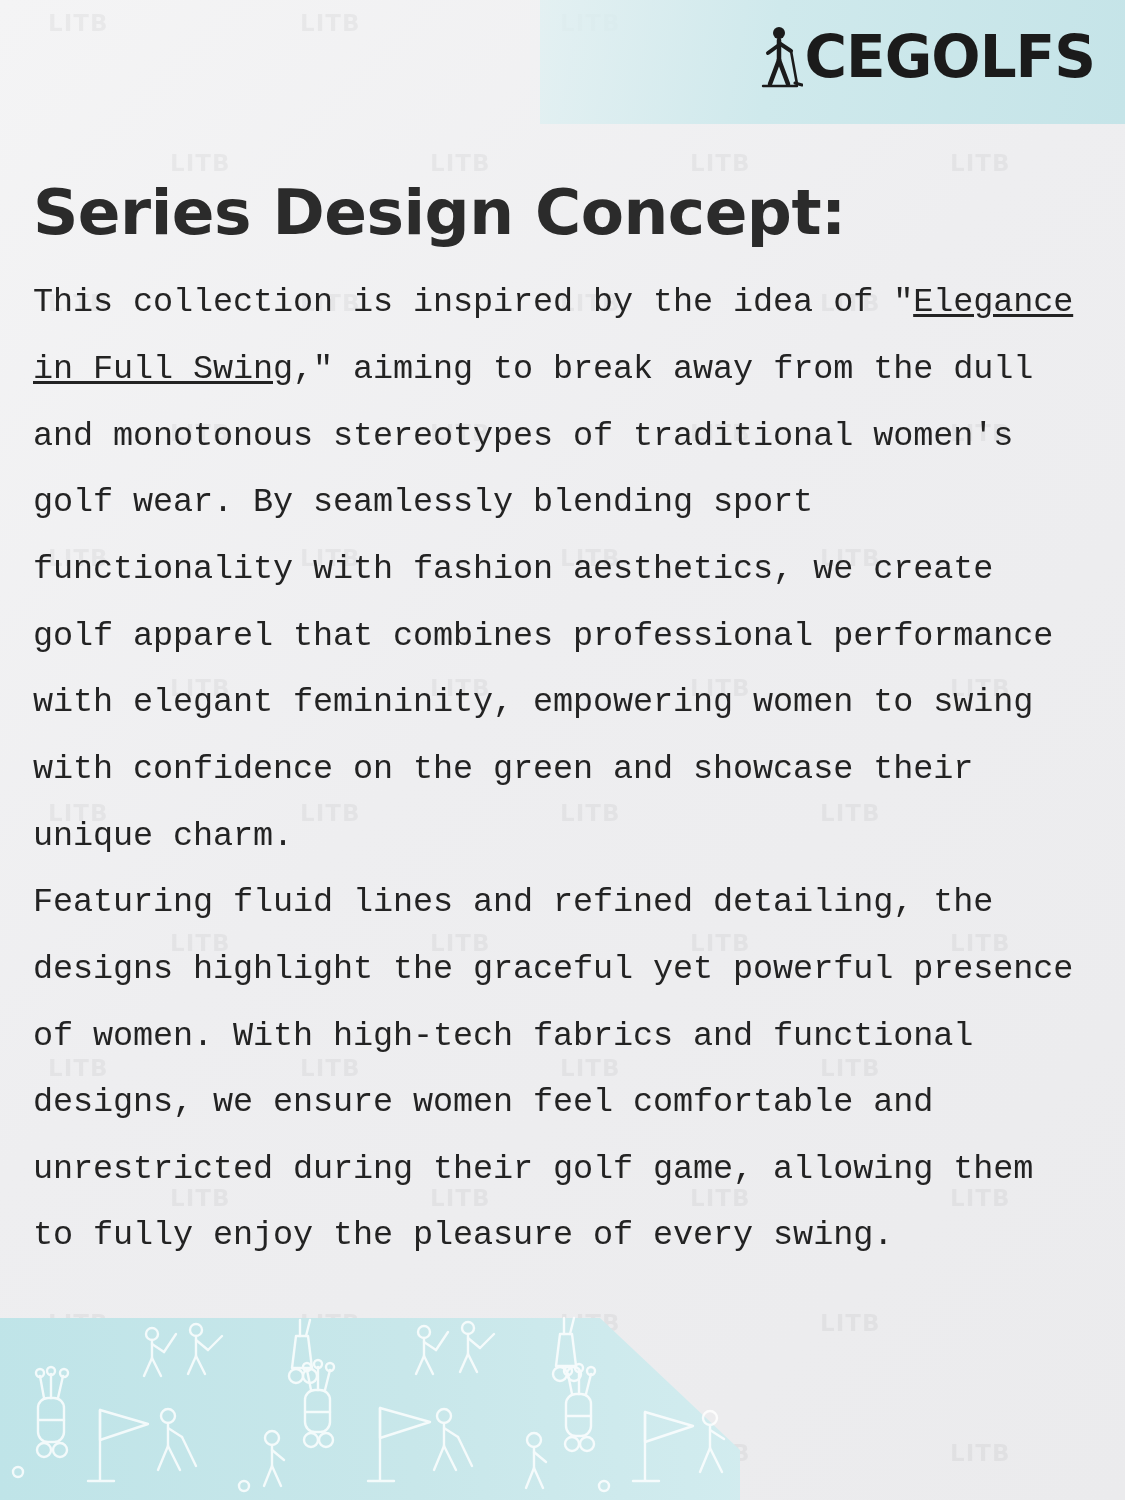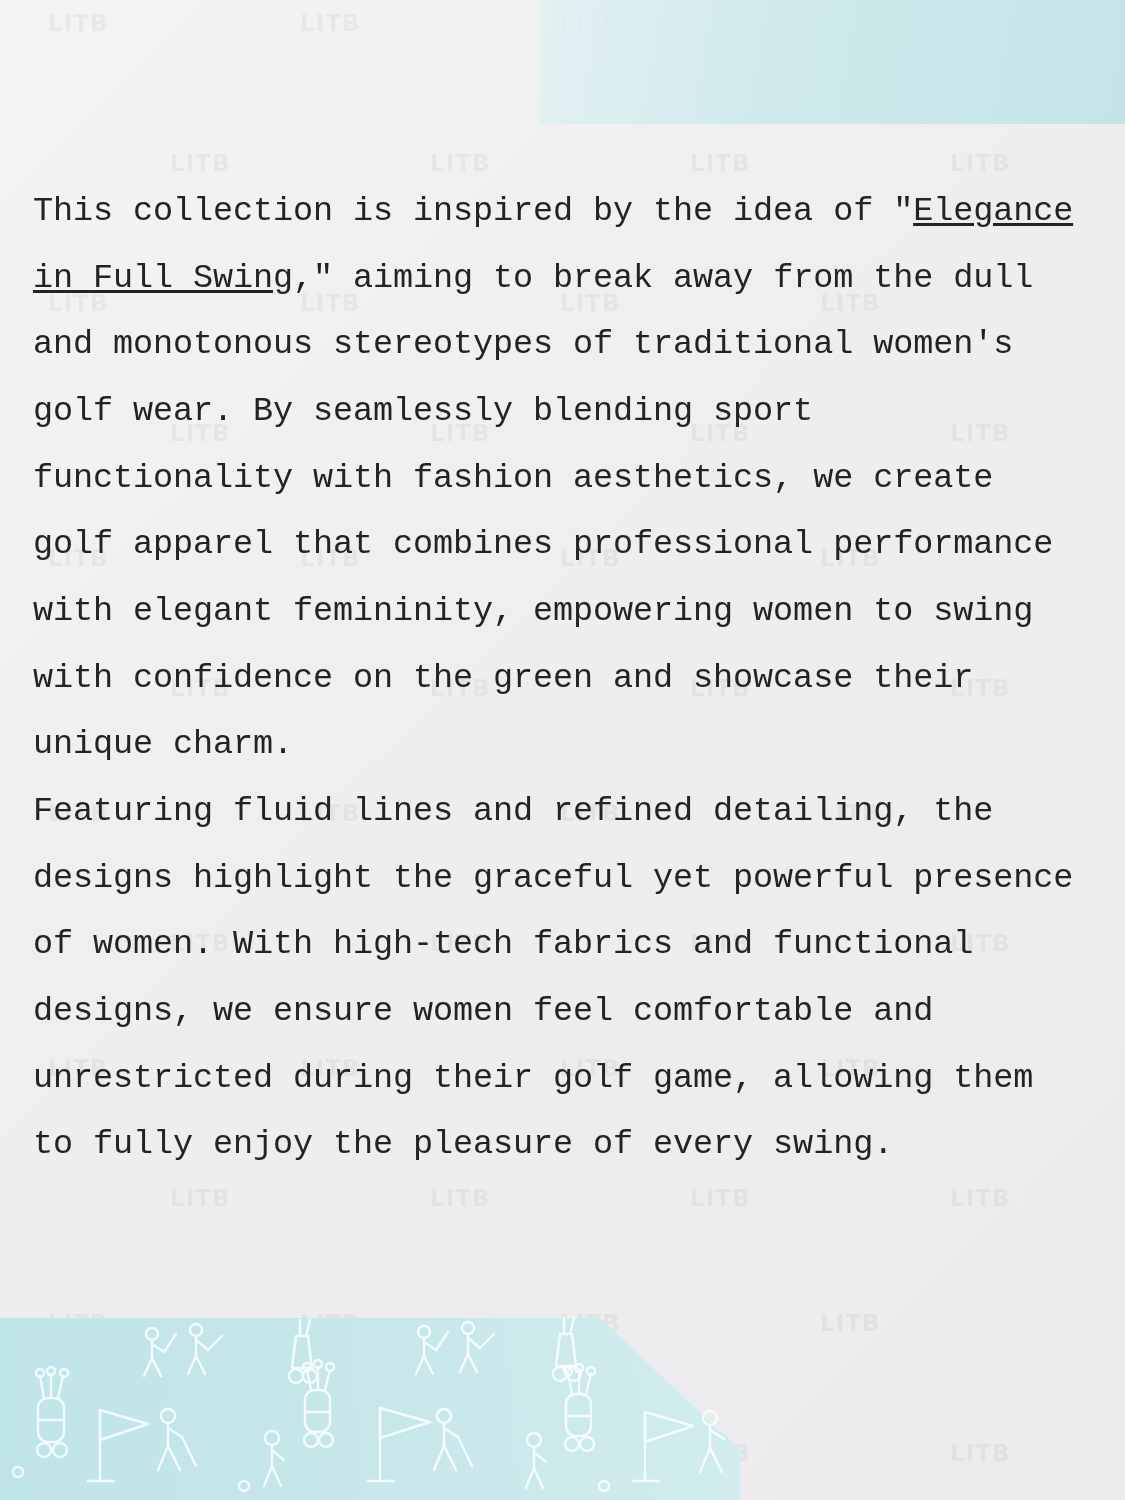--- a/index.html
+++ b/index.html
@@ -168,22 +168,37 @@
       <span class="wm" style="left: 430px; top: 1185px;">LITB</span>
       <span class="wm" style="left: 690px; top: 1185px;">LITB</span>
       <span class="wm" style="left: 950px; top: 1185px;">LITB</span>
       <span class="wm" style="left: 170px; top: 1440px;">LITB</span>
       <span class="wm" style="left: 430px; top: 1440px;">LITB</span>
       <span class="wm" style="left: 690px; top: 1440px;">LITB</span>
       <span class="wm" style="left: 950px; top: 1440px;">LITB</span>
     </div>
 
   <div class="header-band"></div>
+  <div class="brand">
+    <svg class="brand-mark" viewBox="0 0 46 62" aria-hidden="true">
+      <circle cx="22" cy="7" r="6" fill="#1b1b1b"></circle>
+      <path d="M22 14 L22 34" stroke="#1b1b1b" stroke-width="4.5" stroke-linecap="round"></path>
+      <path d="M22 17 L34 25" stroke="#1b1b1b" stroke-width="4" stroke-linecap="round"></path>
+      <path d="M22 19 L11 27" stroke="#1b1b1b" stroke-width="4" stroke-linecap="round"></path>
+      <path d="M22 34 L13 58" stroke="#1b1b1b" stroke-width="4.5" stroke-linecap="round"></path>
+      <path d="M22 34 L31 58" stroke="#1b1b1b" stroke-width="4.5" stroke-linecap="round"></path>
+      <path d="M34 25 L40 58" stroke="#1b1b1b" stroke-width="2.6" stroke-linecap="round"></path>
+      <path d="M38 57 L45 59" stroke="#1b1b1b" stroke-width="3" stroke-linecap="round"></path>
+      <path d="M6 60 L40 60" stroke="#1b1b1b" stroke-width="2.4" stroke-linecap="round"></path>
+    </svg>
+    <span class="brand-text">CEGOLFS</span>
+  </div>
 
   <div class="content">
+    <h1 class="doc-title">Series Design Concept:</h1>
     <div class="body-text">
       <p><span>This collection is inspired by the idea of "</span><span class="quoted">Elegance in Full Swing</span><span>," aiming to break away from the dull and monotonous stereotypes of traditional women's golf wear. By seamlessly blending sport functionality with fashion aesthetics, we create golf apparel that combines professional performance with elegant femininity, empowering women to swing with confidence on the green and showcase their unique charm.</span></p>
       <p>Featuring fluid lines and refined detailing, the designs highlight the graceful yet powerful presence of women. With high-tech fabrics and functional designs, we ensure women feel comfortable and unrestricted during their golf game, allowing them to fully enjoy the pleasure of every swing.</p>
     </div>
   </div>
 
   <div class="footer-band"></div>
   <svg class="footer-icons" viewBox="0 0 740 210" aria-hidden="true">
     <g stroke="#ffffff" stroke-width="2.4" fill="none" stroke-linecap="round" stroke-linejoin="round" opacity="0.95">
 

